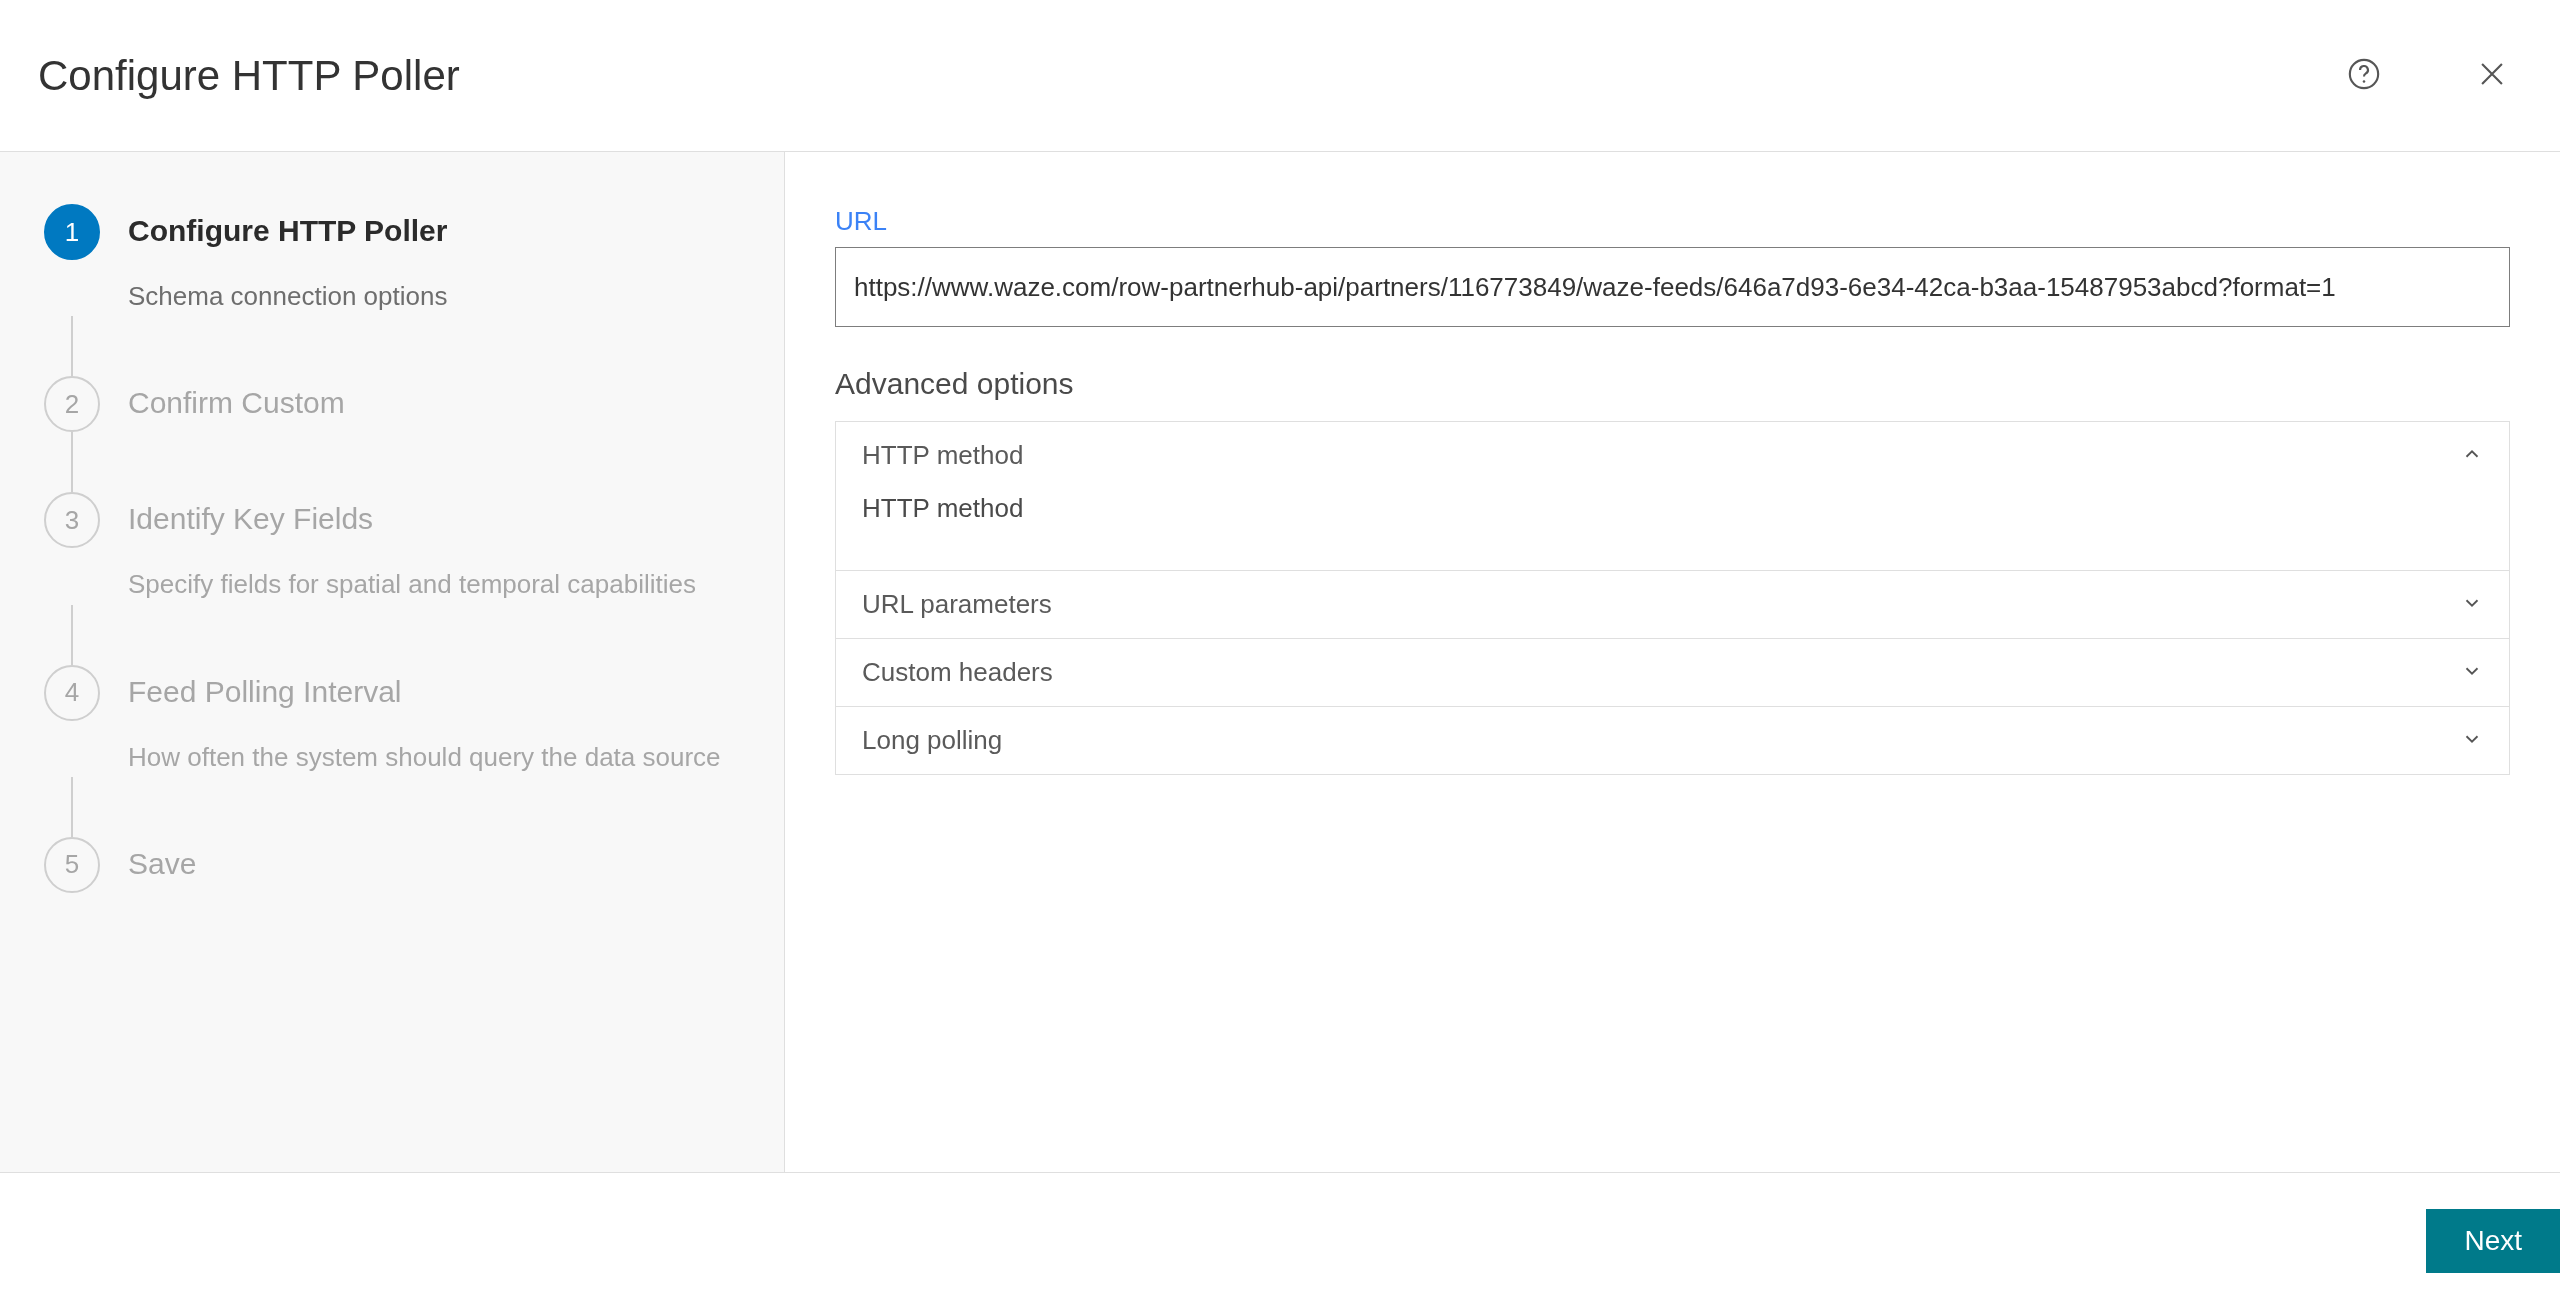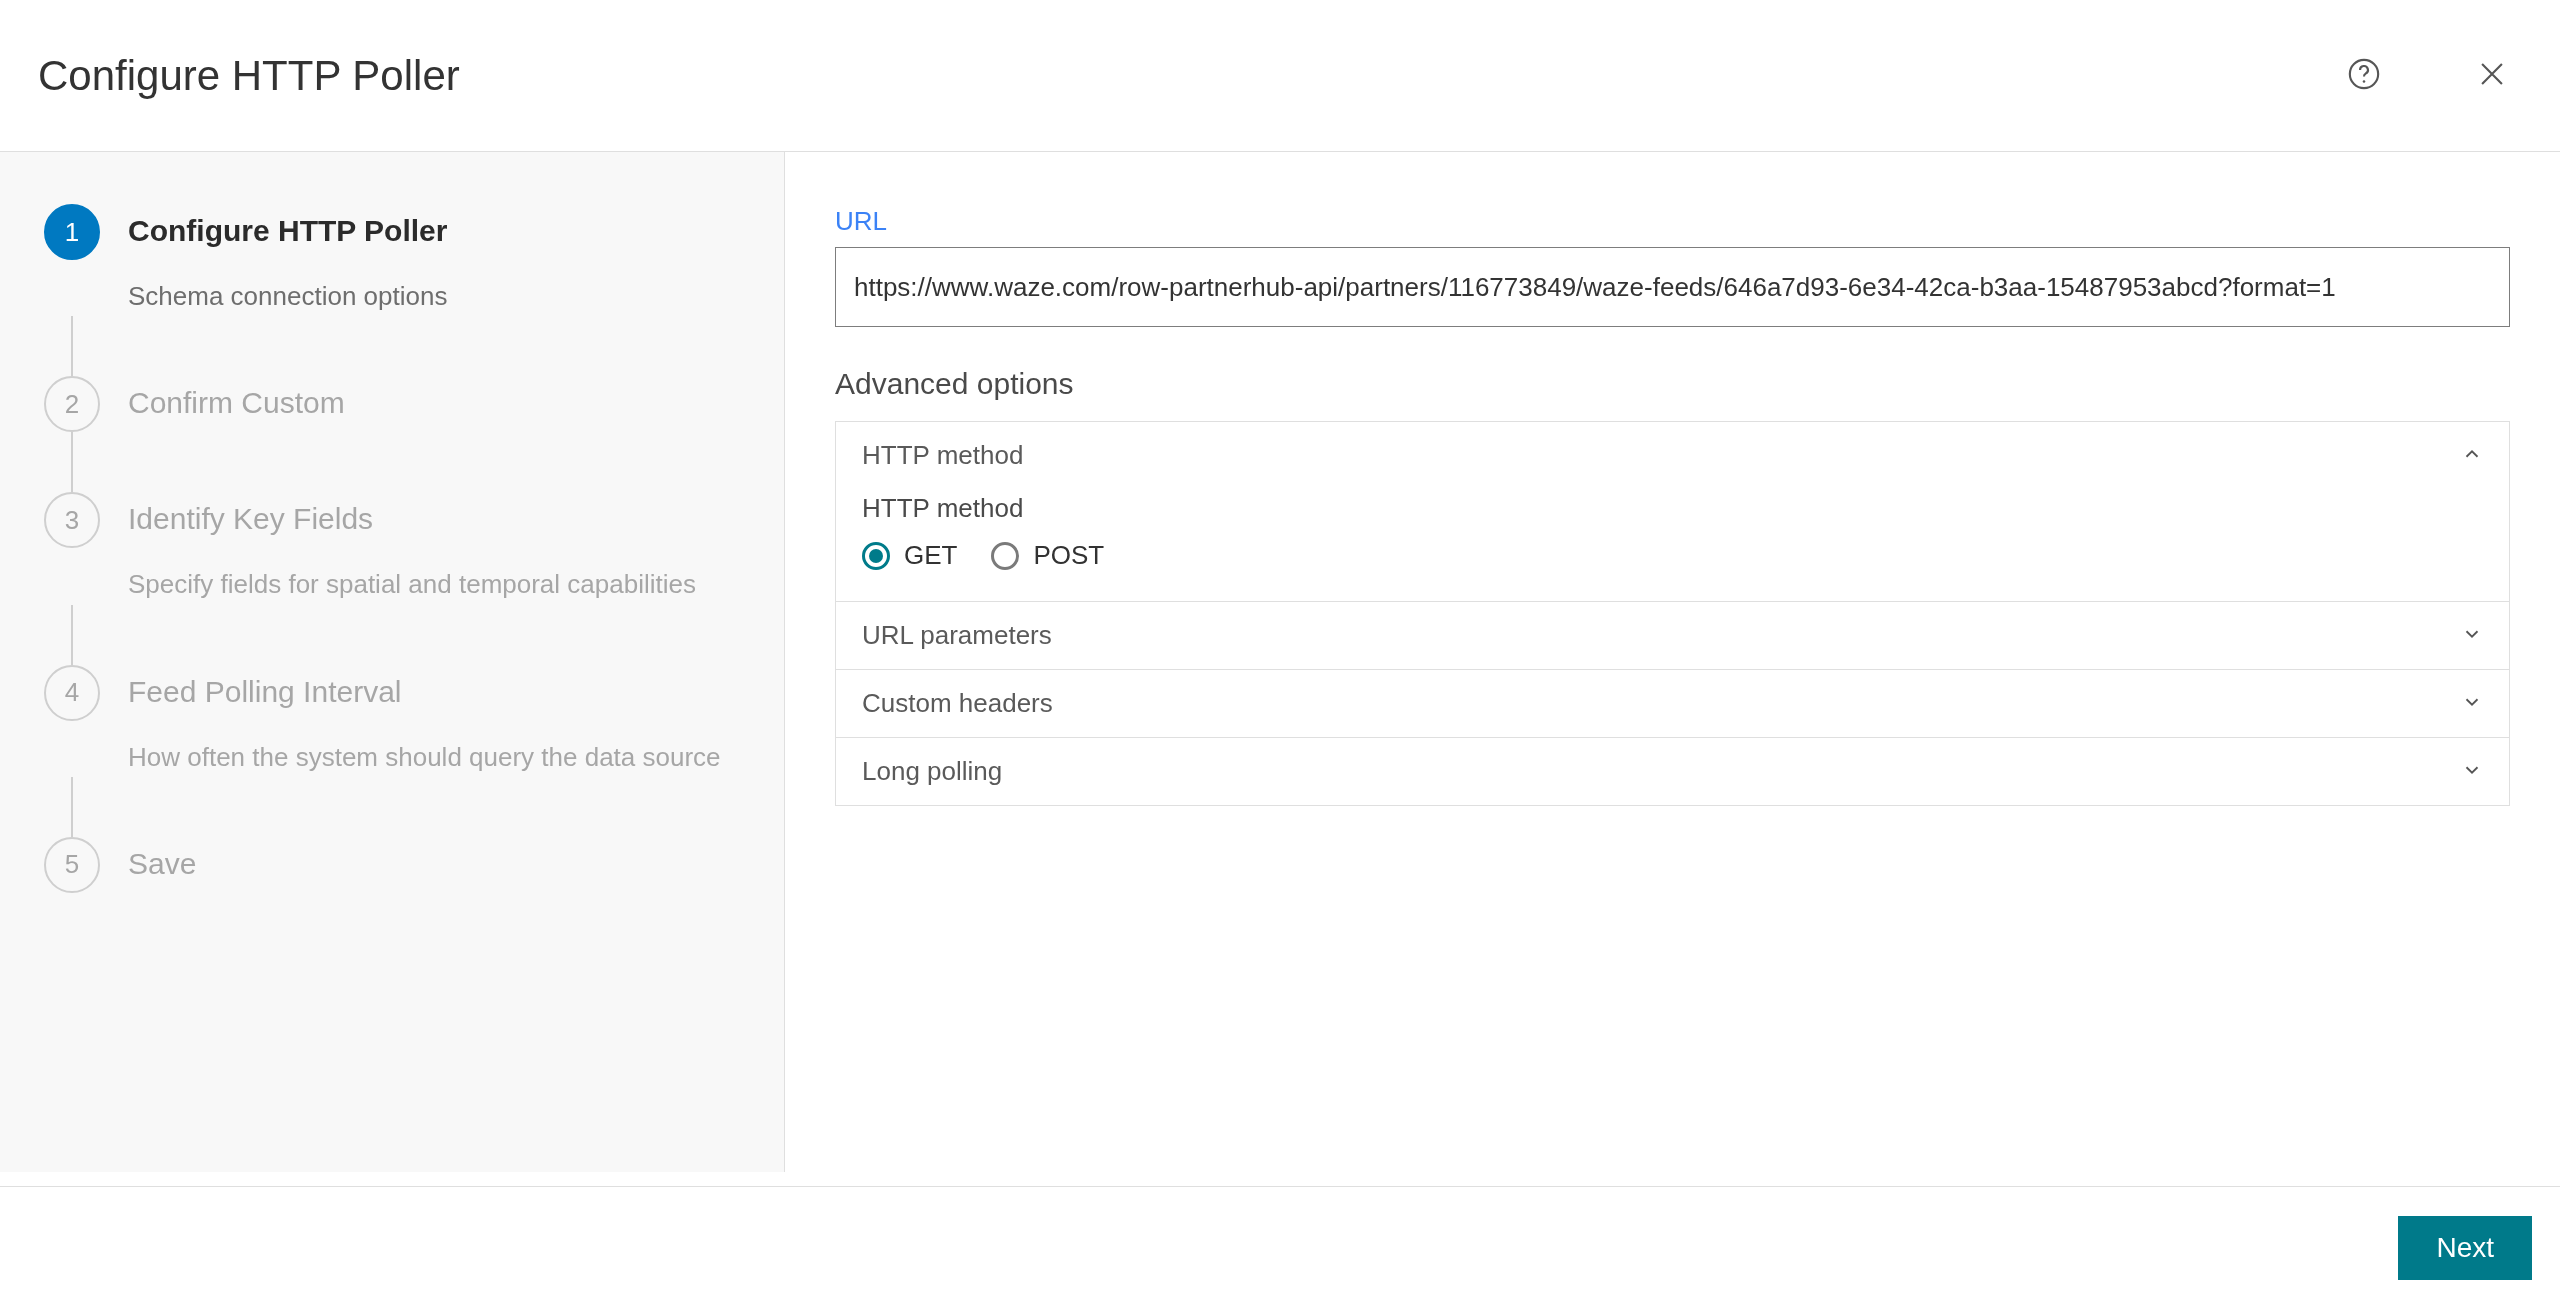--- a/index.html
+++ b/index.html
@@ -220,27 +220,26 @@
     width: 14px; height: 14px; border-radius: 50%;
     background: var(--teal);
   }
   .radio .fill { display: none; }
   .radio.selected .fill { display: block; }
 
   
   .footer {
     position: absolute;
     left: 0; right: 0; bottom: 0;
-    height: 123px;
+    height: 137px;
     border-top: 1px solid var(--border);
     background: var(--white);
     display: flex;
     align-items: center;
     justify-content: flex-end;
-    padding-right: 28px;
   }
   .next-btn {
     background: var(--teal);
     color: #fff;
     font-size: 28px;
     padding: 16px 38px;
     border: none;
     cursor: pointer;
   }
   .next-btn {
@@ -349,32 +348,20 @@
       <div class="acc-head">
         <span class="acc-head-label">HTTP method</span>
         <span class="acc-chevron">
           <svg viewBox="0 0 24 24" fill="none" stroke="currentColor" stroke-width="2">
             <path d="M6 15l6-6 6 6"></path>
           </svg>
         </span>
       </div>
       <div class="acc-body">
         <div class="acc-body-label">HTTP method</div>
-        <div class="radio-row">
-          <label class="radio selected">
-            <span class="dot">
-                <span class="fill"></span>
-              </span>
-            <span>GET</span>
-          </label>
-          <label class="radio">
-            <span class="dot"></span>
-            <span>POST</span>
-          </label>
-        </div>
       </div>
     </div>
 
 
     <div class="acc-item">
       <div class="acc-head">
         <span class="acc-head-label">URL parameters</span>
         <span class="acc-chevron">
           <svg viewBox="0 0 24 24" fill="none" stroke="currentColor" stroke-width="2">
             <path d="M6 9l6 6 6-6"></path>

